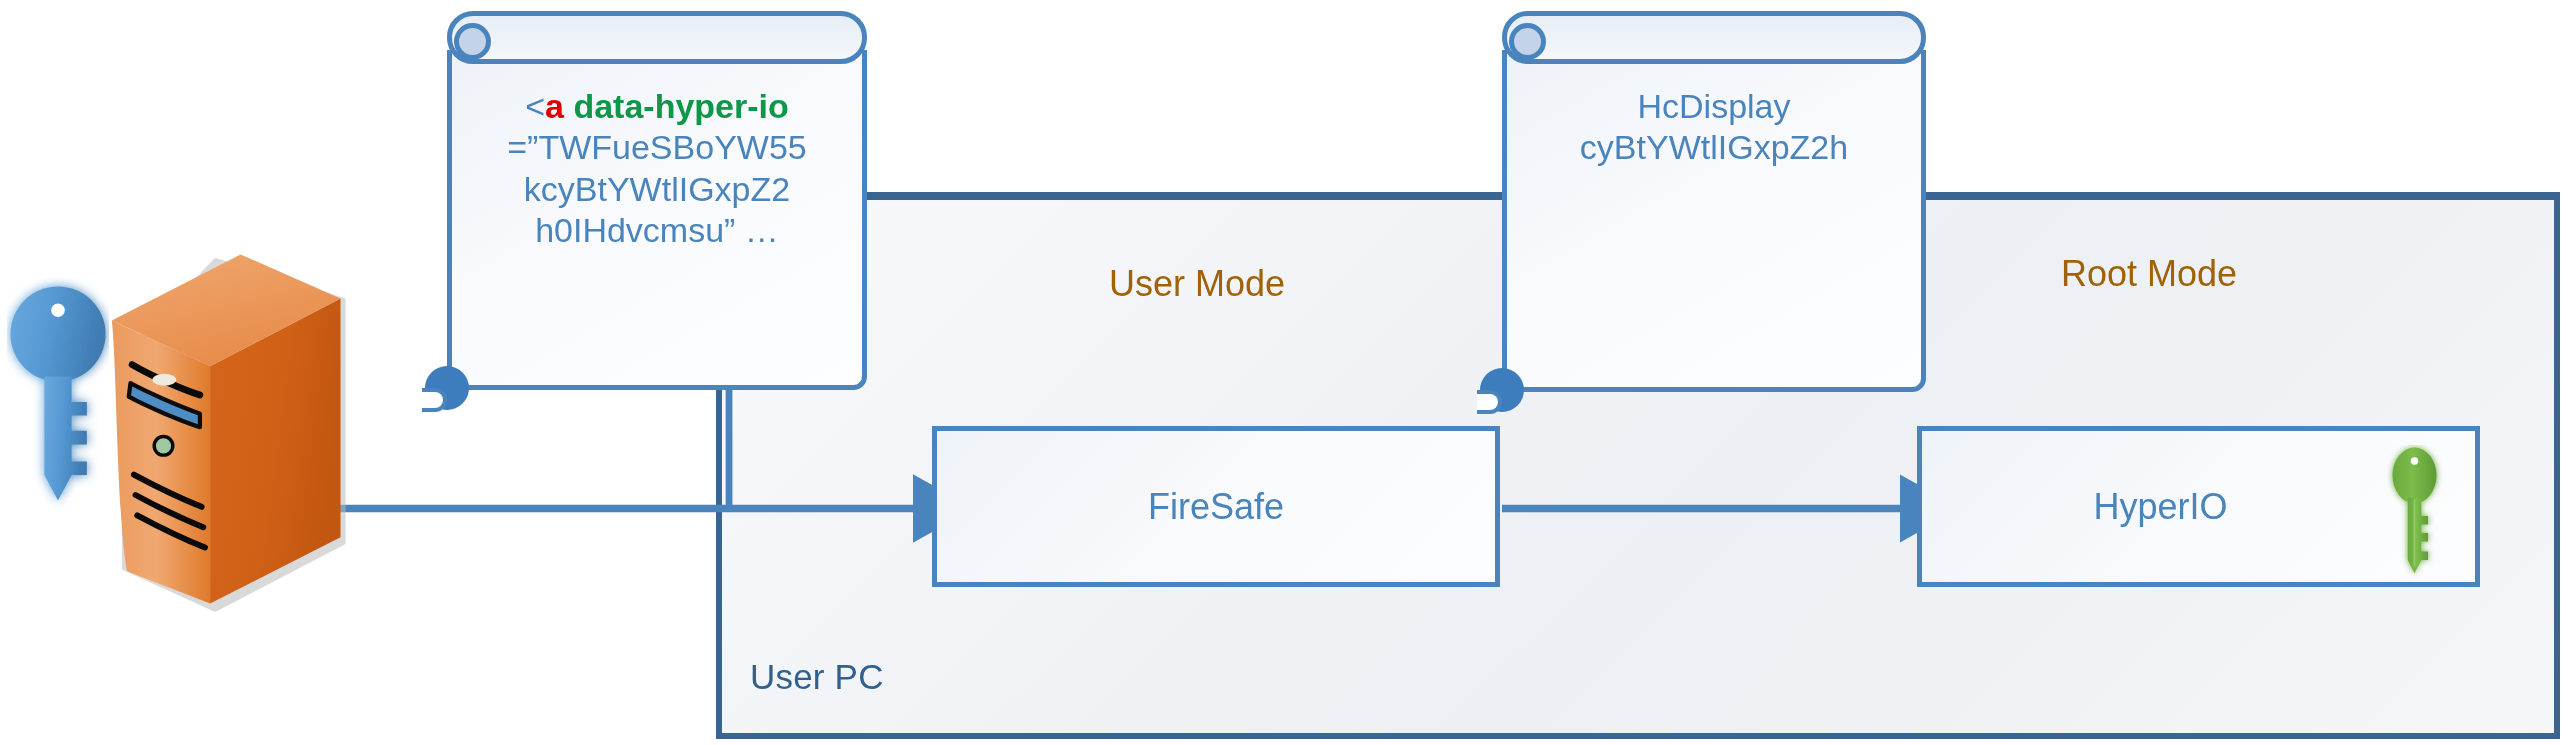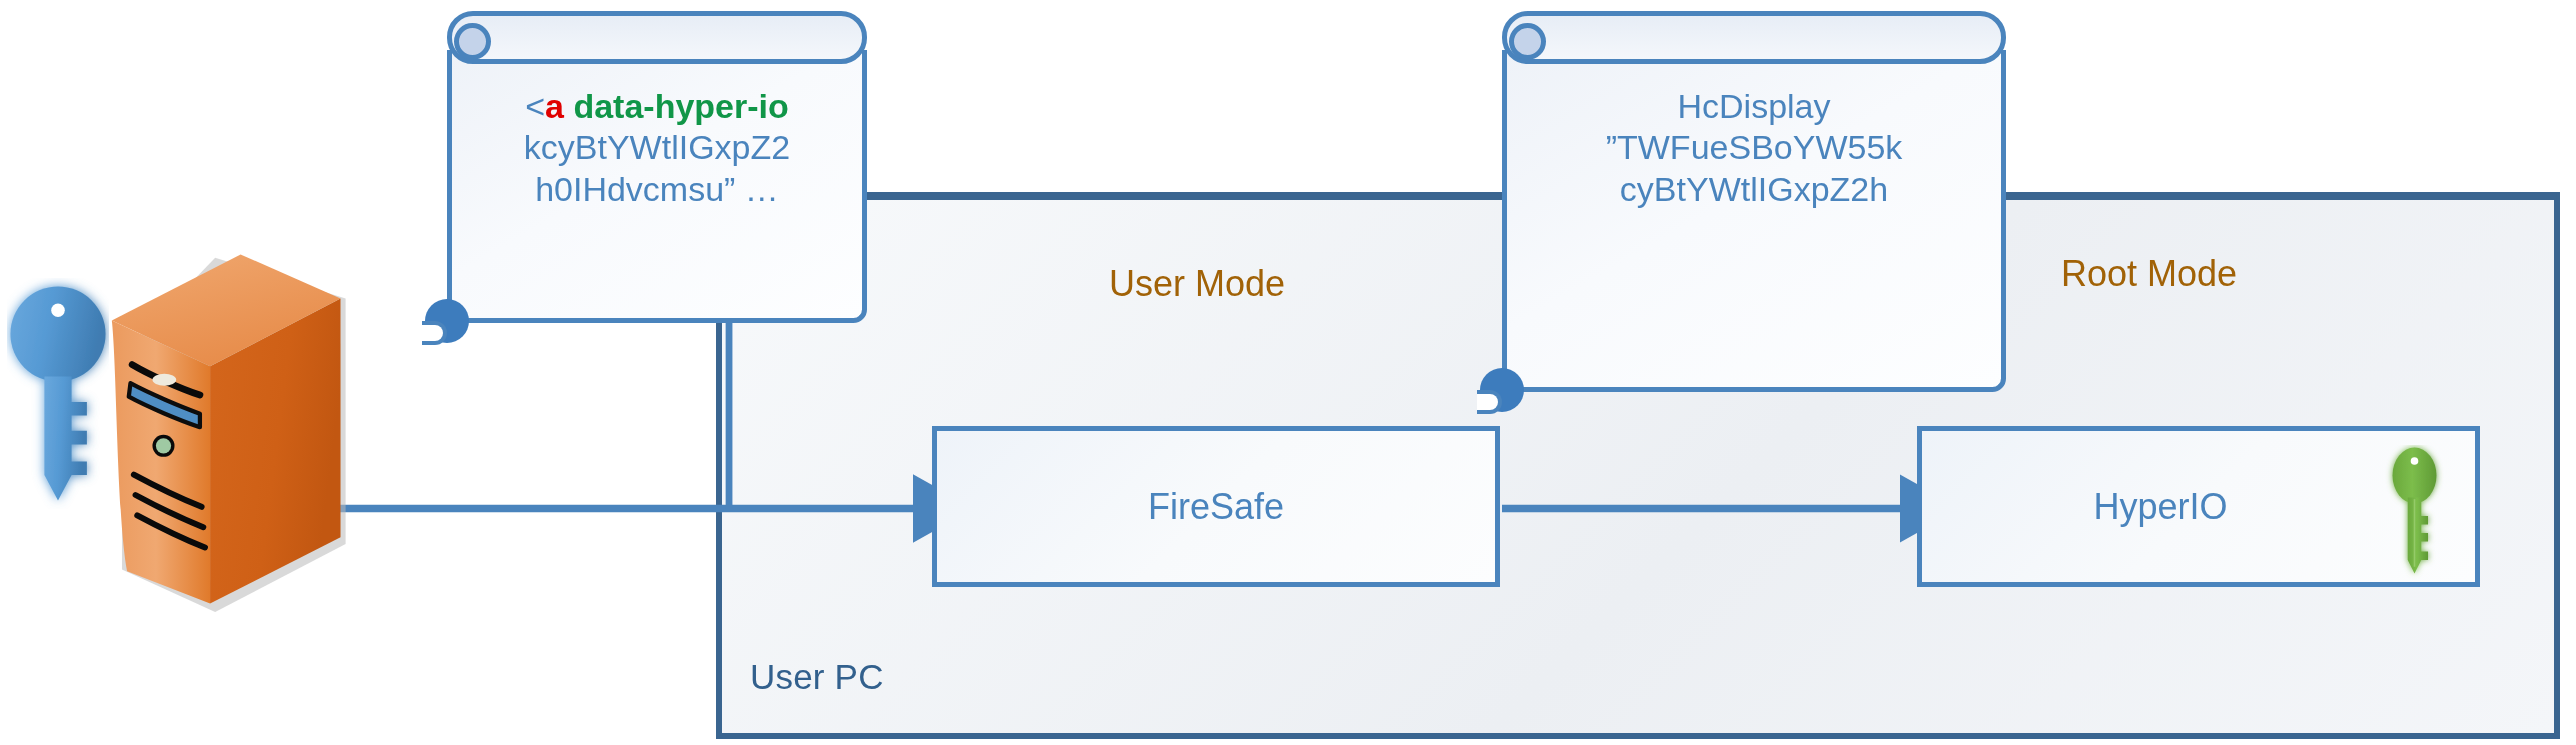--- a/index.html
+++ b/index.html
@@ -178,26 +178,26 @@
     word-break: break-all;
   }
   .callout .callout-text .tok-punct { color: #4a84bd; }
   .callout .callout-text .tok-tag { color: #e00000; font-weight: bold; }
   .callout .callout-text .tok-attr { color: #109648; font-weight: bold; }
 
   .callout-1 {
     left: 447px;
     top: 11px;
     width: 420px;
-    height: 312px;
+    height: 379px;
   }
   .callout-2 {
     left: 1502px;
     top: 11px;
-    width: 504px;
+    width: 424px;
     height: 381px;
   }
 
   
   svg.connectors {
     position: absolute;
     left: 0;
     top: 0;
     pointer-events: none;
   }
@@ -330,33 +330,33 @@
     <div class="scroll-body"></div>
     <div class="scroll-top"></div>
     <div class="curl-top"></div>
     <div class="curl-bottom">
       <div class="curl-bottom-inner"></div>
     </div>
     <div class="callout-text">
       <div>
         <span class="tok-punct">&lt;</span><span class="tok-tag">a</span><span class="tok-attr"> data-hyper-io</span>
       </div>
+      <div>=”TWFueSBoYW55</div>
       <div>kcyBtYWtlIGxpZ2</div>
       <div>h0IHdvcmsu” …</div>
     </div>
   </div>
 
   <div class="callout callout-2">
     <div class="scroll-body"></div>
     <div class="scroll-top"></div>
     <div class="curl-top"></div>
     <div class="curl-bottom">
       <div class="curl-bottom-inner"></div>
     </div>
     <div class="callout-text">
       <div>HcDisplay</div>
-      <div>”TWFueSBoYW55k</div>
       <div>cyBtYWtlIGxpZ2h</div>
     </div>
   </div>
 
 </div>
 
 
 </body></html>

